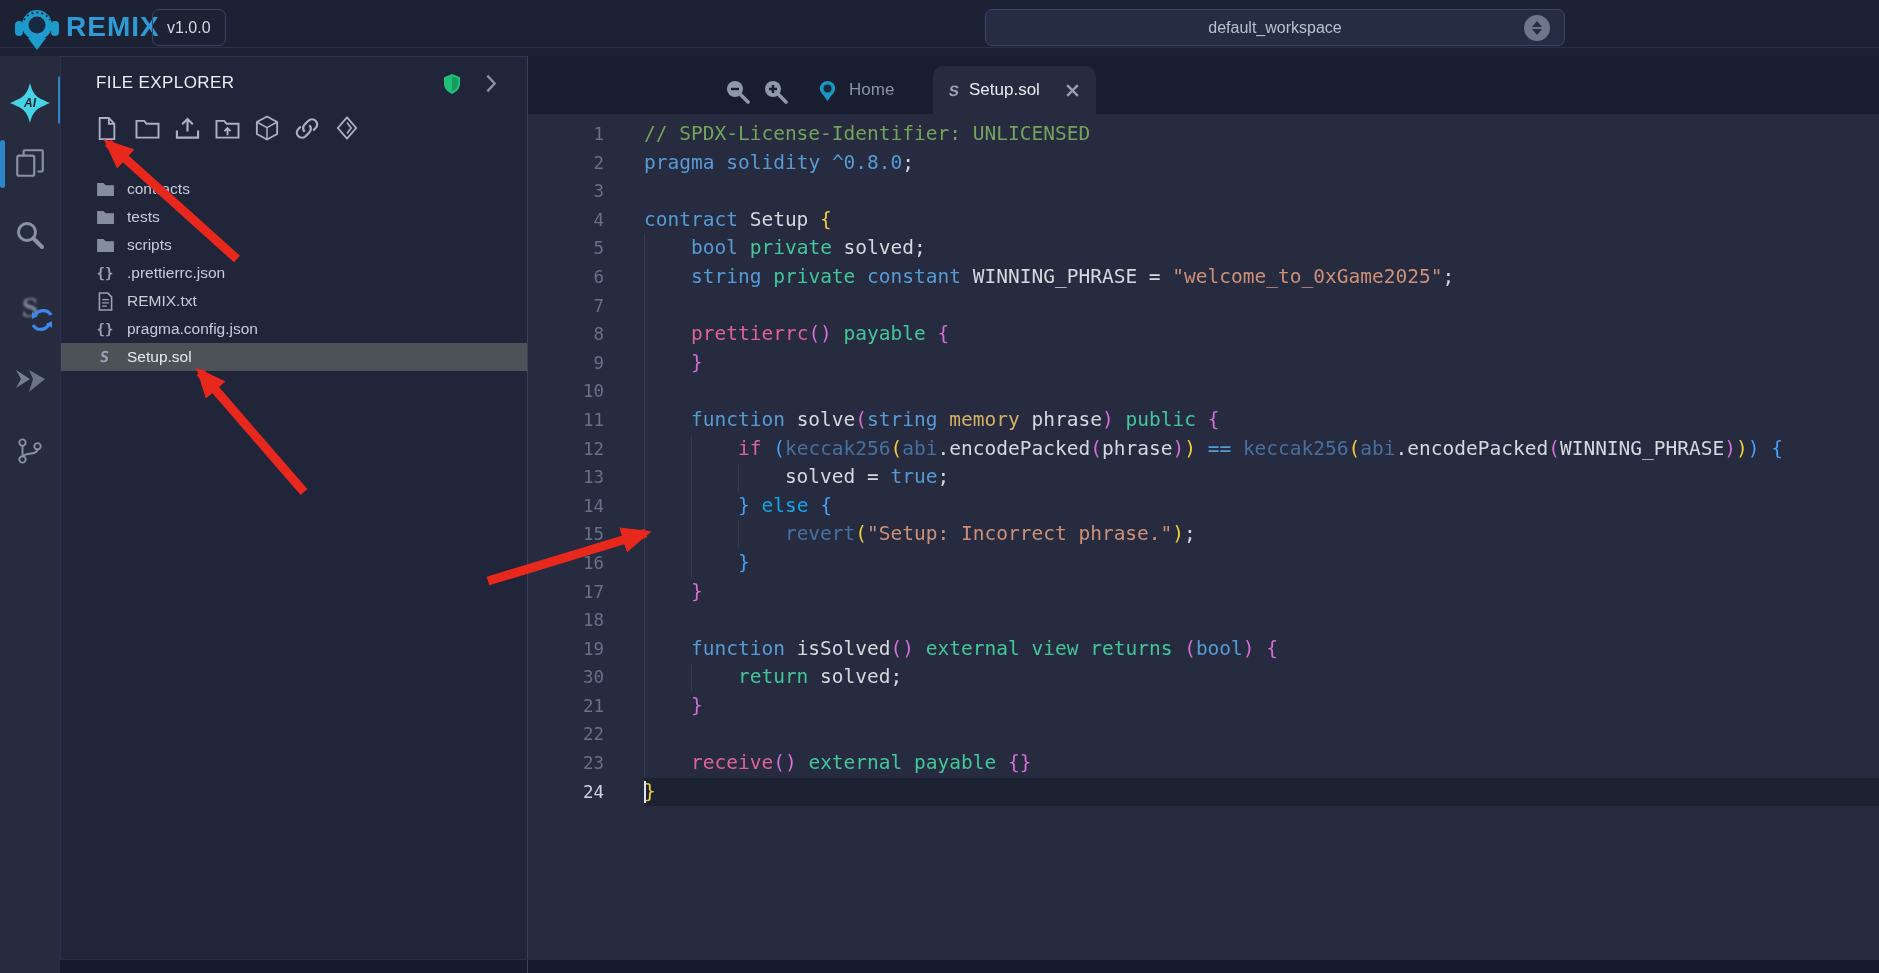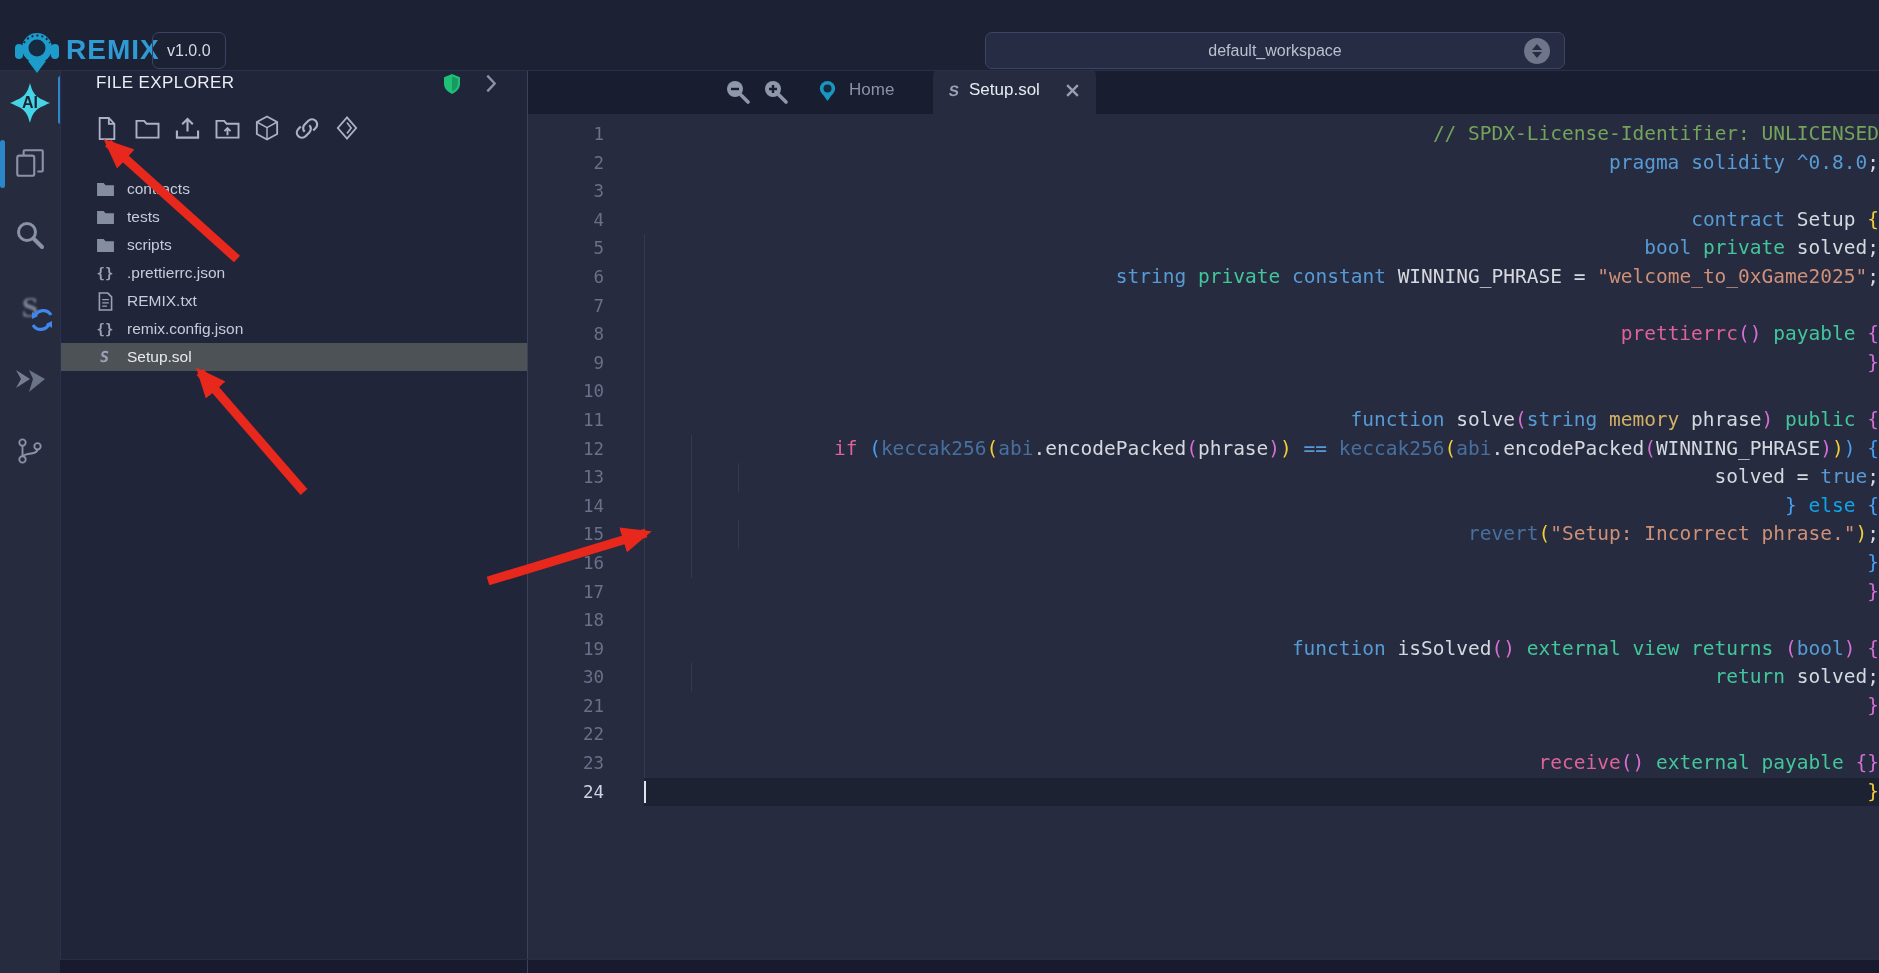--- a/index.html
+++ b/index.html
@@ -1,21 +1,21 @@
 <!DOCTYPE html>
 <html><head>
 <meta charset="utf-8">
 <style>
   * { box-sizing: border-box; margin: 0; padding: 0; }
   html,body { width:1879px; height:973px; overflow:hidden; background:#1c2134;
               font-family:"Liberation Sans", sans-serif; }
 
   
   #topbar { position:absolute; left:0; top:0; width:1879px; height:48px;
-            background:#1c2134; border-bottom:1px solid #2a3049; z-index:5;margin-top:23px; }
+            background:#1c2134; border-bottom:1px solid #2a3049; z-index:5; }
   #logo { position:absolute; left:14px; top:5px; width:46px; height:46px; }
   #brand { position:absolute; left:66px; top:11px; font-size:28px; font-weight:bold;
            letter-spacing:1px; color:#2e9bd5; }
   #version-badge { position:absolute; left:152px; top:9px; height:37px; padding:0 14px;
            border:1px solid #3b4263; border-radius:7px; color:#d6dae3; font-size:16px;
            display:flex; align-items:center; }
   #workspace-select { position:absolute; left:985px; top:9px; width:580px; height:37px;
            background:#262c44; border:1px solid #3d4466; border-radius:7px;
            display:flex; align-items:center; justify-content:center;
            color:#b9c0cf; font-size:16px; cursor:pointer; }
@@ -33,21 +33,21 @@
                align-items:center; justify-content:center; cursor:pointer; }
   .pill { position:absolute; width:5px; height:48px; border-radius:3px; background:#2b87c8; }
   #ai-icon-wrap  { top:18px; }
   #files-icon-wrap { top:78px; }
   #search-icon-wrap { top:150px; }
   #compiler-icon-wrap { top:222px; }
   #deploy-icon-wrap { top:296px; }
   #git-icon-wrap { top:366px; }
   .ai-star { position:relative; width:42px; height:42px; }
   .ai-star span { position:absolute; left:50%; top:50%; transform:translate(-50%,-50%);
-                  font-size:16px; font-weight:bold; color:#1c2134; }
+                  font-size:12px; font-weight:bold; color:#1c2134;font-style:italic; }
   .blur-s { font-size:30px; font-weight:bold; color:#7c8496; filter:blur(1.2px);
             font-family:"Liberation Serif", serif; }
   .sync-overlay { position:absolute; right:6px; bottom:4px; }
 
   
   #panel { position:absolute; left:60px; top:56px; width:467px; height:917px;
            background:#20253a; border-left:1px solid #2b3150; border-top:1px solid #2e3452; }
   #panel-header { position:absolute; left:0; top:0; width:100%; height:52px; }
   #panel-title { position:absolute; left:35px; top:16px; font-size:17px; color:#eceef4;
                  letter-spacing:.4px; }
@@ -88,21 +88,21 @@
                align-items:center; padding:0 16px; gap:10px; cursor:pointer; }
   #setup-tab .tab-label { color:#e9ecf2; font-size:17px; }
   #codearea { position:absolute; left:0; top:58px; width:100%; height:845px;
               background:#262b3f; padding-top:6px; }
   .code-line { display:flex; height:28.6px; line-height:28.6px;
                font-family:"DejaVu Sans Mono", monospace; }
   .ln { width:90px; padding-right:14px; text-align:right; color:#68708a; font-size:17.5px;
         flex:none; }
   .ln-active { color:#cfd4e2; }
   .cl { flex:1; margin-left:26px; position:relative; white-space:pre; font-size:19.5px;
-        color:#d6d8df;text-align:right; }
+        color:#d6d8df; }
   .cl-active { background:#1d2233; }
   .guide { position:absolute; top:0; bottom:0; width:1px; background:rgba(255,255,255,.07); }
   .cursor { position:absolute; top:3px; bottom:3px; width:2px; background:#dfe3ec; }
   .tk-comment{color:#74a45c} .tk-kw{color:#579bd5} .tk-mod{color:#42c79b}
   .tk-pink{color:#dd6398} .tk-else{color:#0ea5e9} .tk-gold{color:#d3b164}
   .tk-dim{color:#48709f} .tk-str{color:#ce9178} .tk-b1{color:#f2cf3a}
   .tk-b2{color:#d56fd5} .tk-b3{color:#46a0f5} .tk-plain{color:#d6d8df}
 
   #bottom-strip { position:absolute; left:60px; top:959px; width:1819px; height:14px;
                   background:#171b2d; border-top:1px solid #272d47; z-index:4; }
@@ -284,21 +284,21 @@
             <path d="M1.5 1h9l4 4v14h-13z" fill="none" stroke="#99a1b3" stroke-width="1.7"></path>
             <path d="M4.5 8h7M4.5 11.5h7M4.5 15h5" stroke="#99a1b3" stroke-width="1.4"></path>
           </svg>
         </span>
         <span>REMIX.txt</span>
       </div>
       <div class="tree-row">
         <span class="tree-ic">
           <span>{}</span>
         </span>
-        <span>remix.config.json</span>
+        <span>pragma.config.json</span>
       </div>
       <div class="tree-row selected">
         <span class="tree-ic">
           <span class="sol-glyph">S</span>
         </span>
         <span>Setup.sol</span>
       </div>
     </div>
 </div>
 

